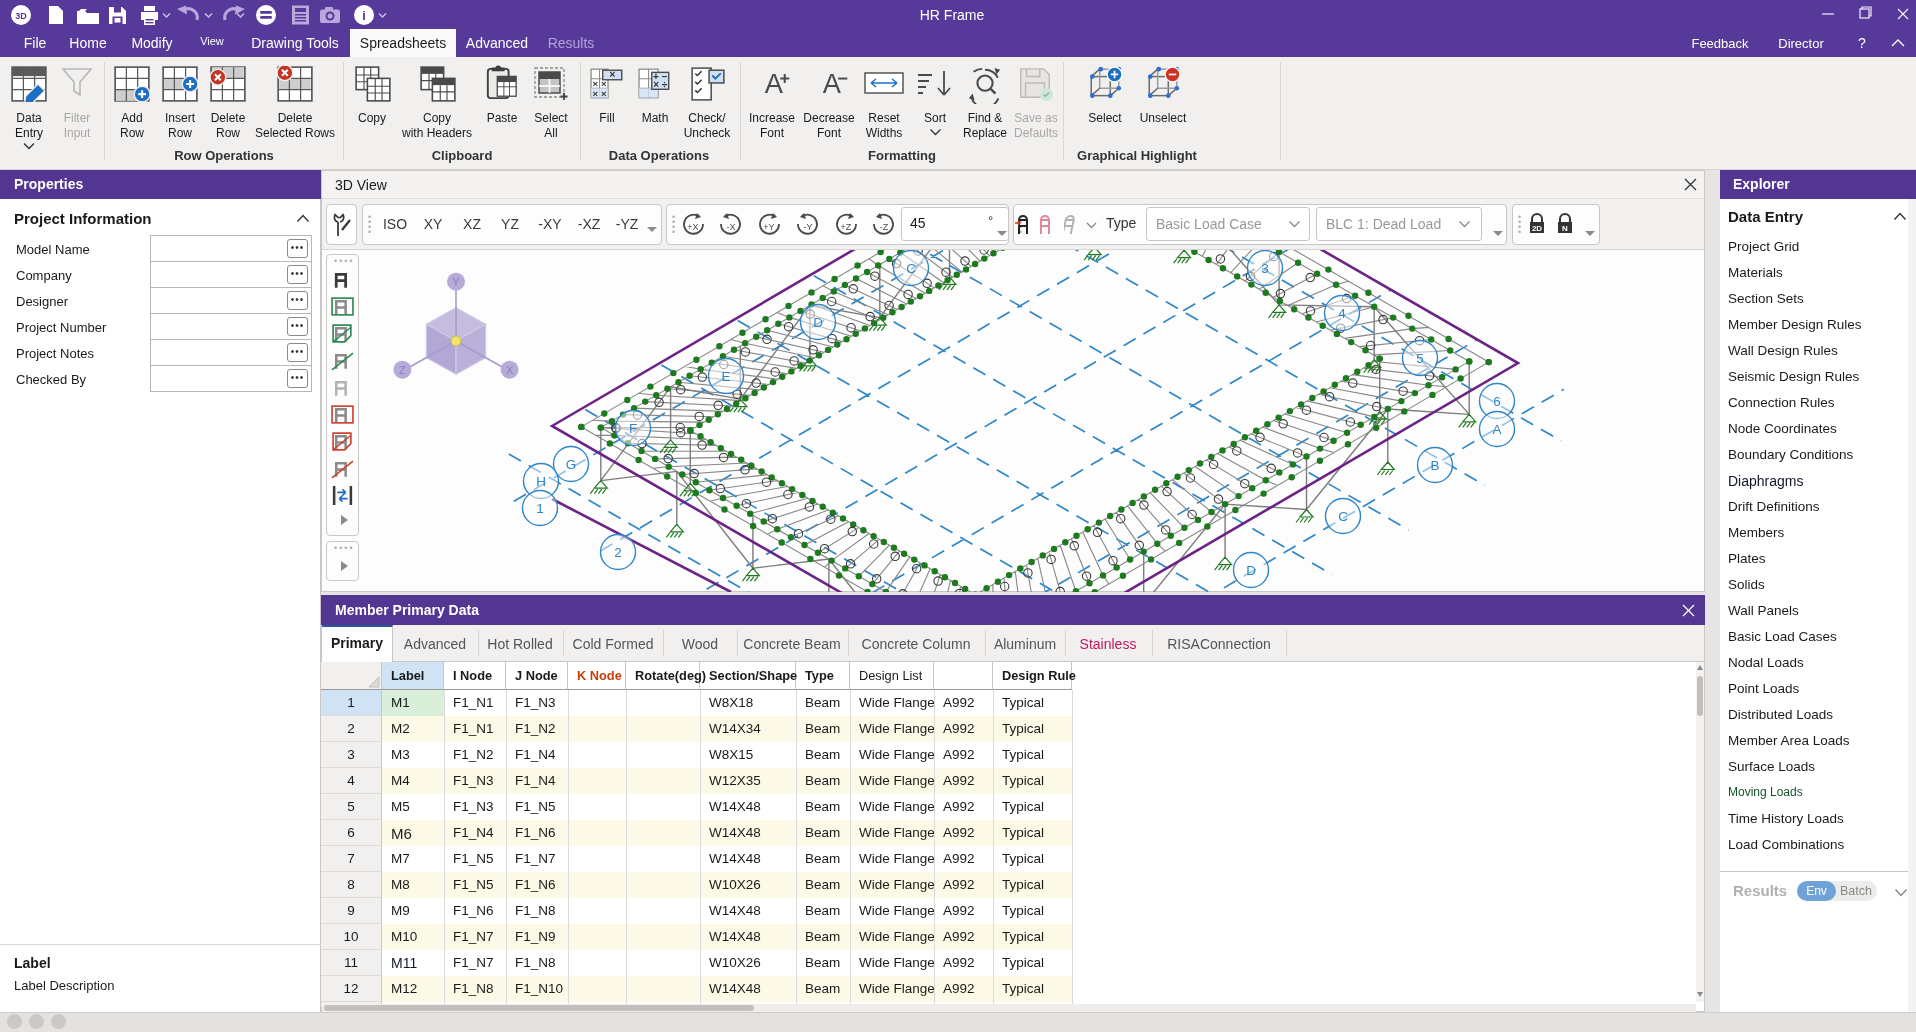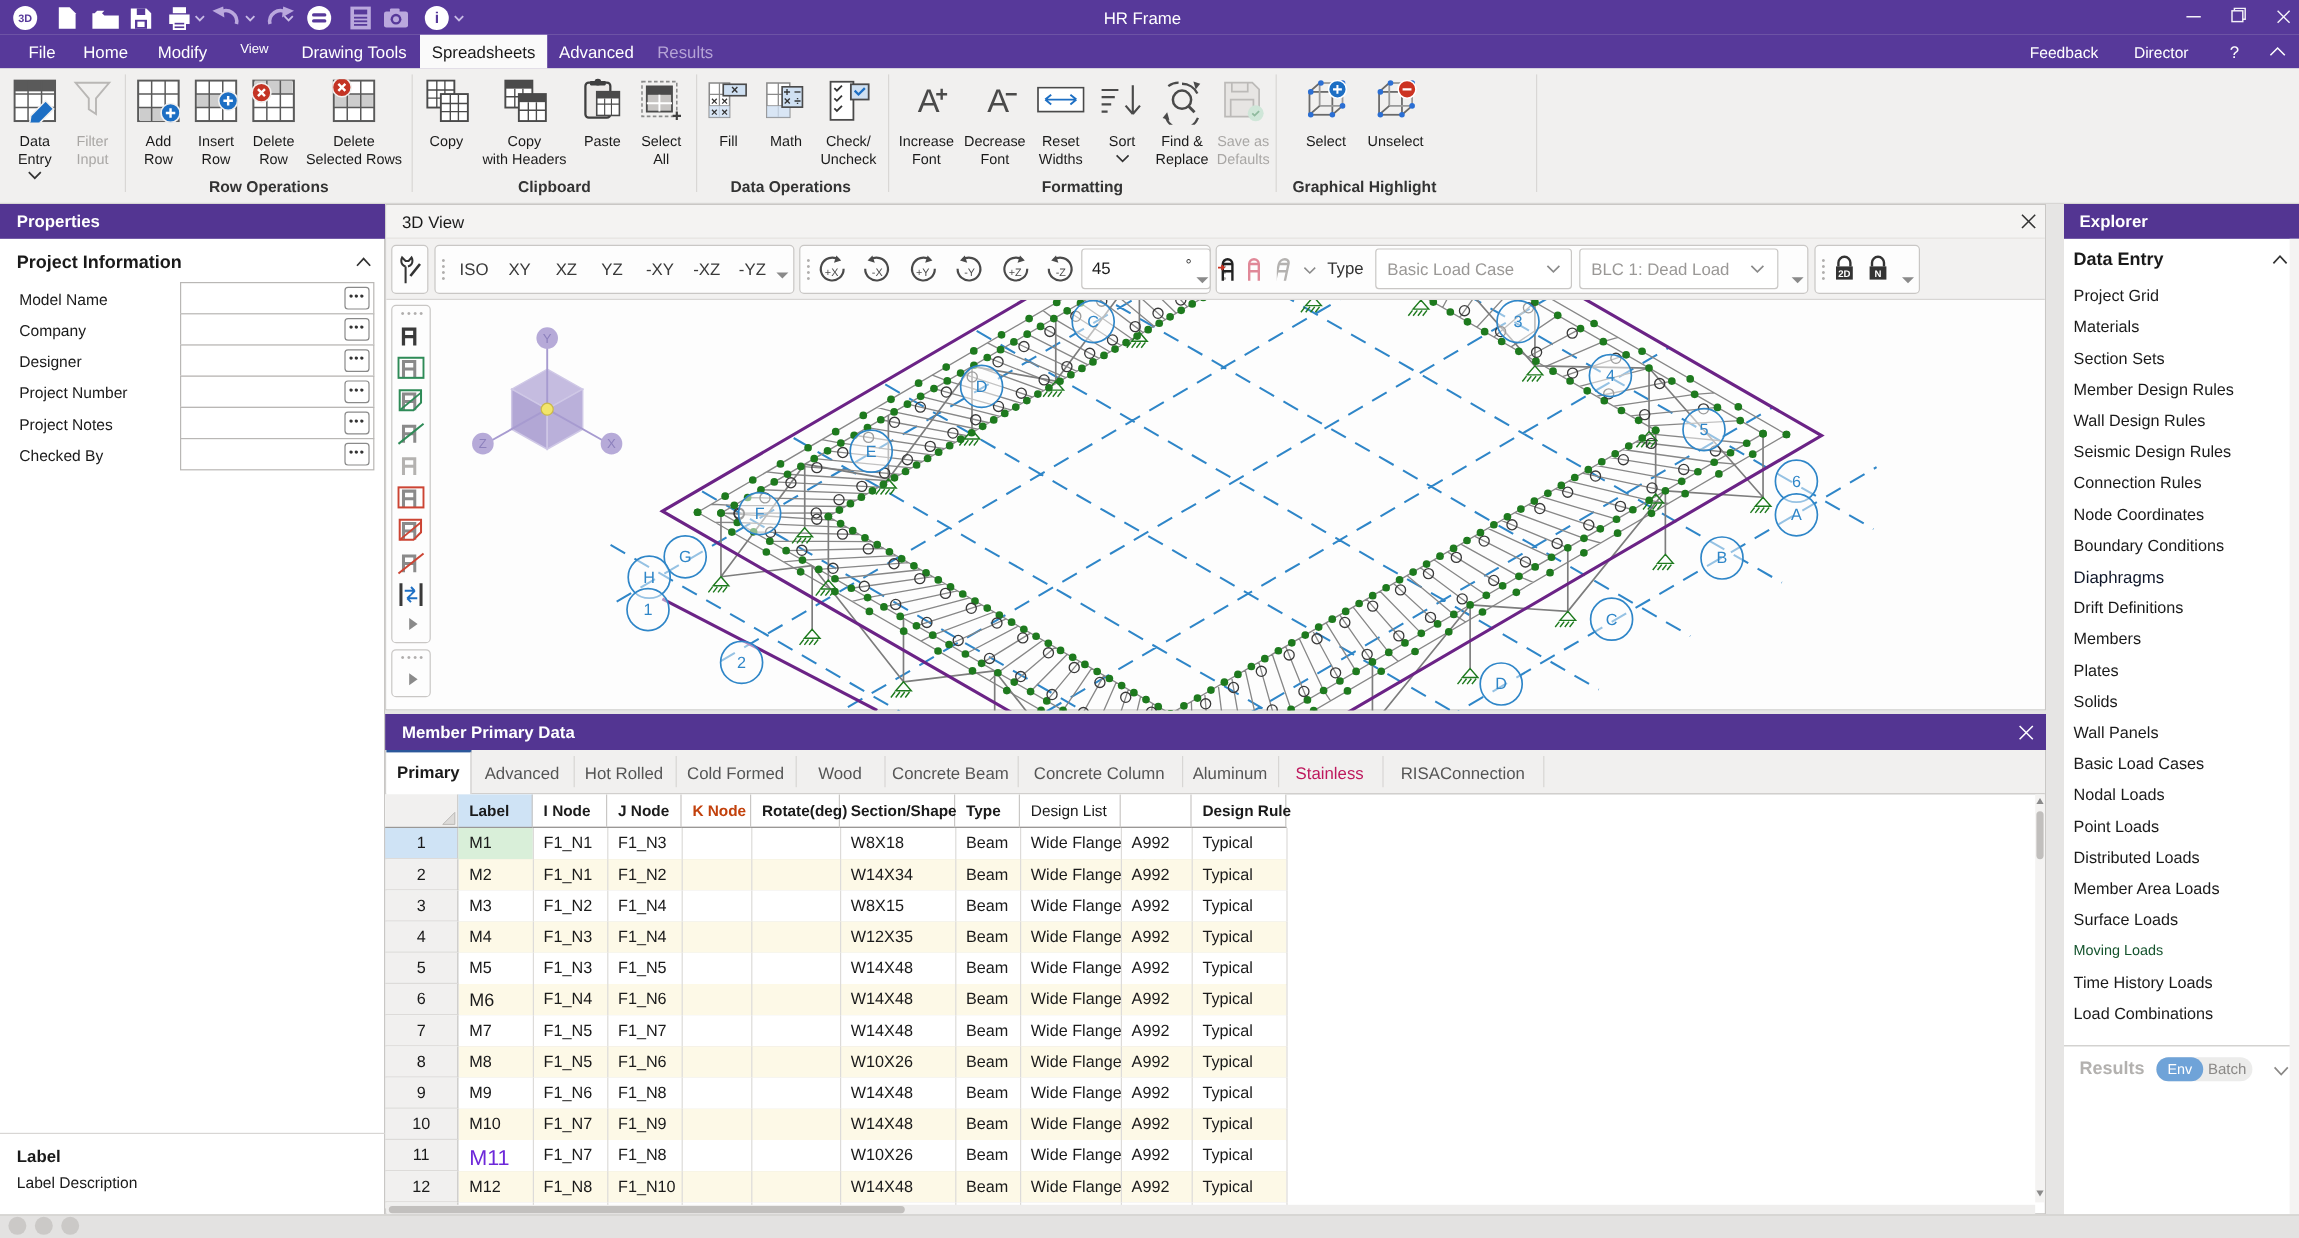--- a/index.html
+++ b/index.html
@@ -1277,21 +1277,21 @@
 <div style="position:absolute;left:626px;top:924px;width:1px;height:26px;background:#dddbd9"></div>
 <div style="position:absolute;left:700px;top:924px;width:1px;height:26px;background:#dddbd9"></div>
 <div style="position:absolute;left:796px;top:924px;width:1px;height:26px;background:#dddbd9"></div>
 <div style="position:absolute;left:850px;top:924px;width:1px;height:26px;background:#dddbd9"></div>
 <div style="position:absolute;left:934px;top:924px;width:1px;height:26px;background:#dddbd9"></div>
 <div style="position:absolute;left:993px;top:924px;width:1px;height:26px;background:#dddbd9"></div>
 <div style="position:absolute;left:1072px;top:924px;width:1px;height:26px;background:#dddbd9"></div>
 <div style="position:absolute;left:382px;top:950px;width:690px;height:1px;background:#dddbd9"></div>
 <div style="position:absolute;left:382px;top:950px;width:690px;height:26px;background:#ffffff"></div>
 <div style="position:absolute;left:321px;top:950px;width:61px;height:26px;background:#f1f0ef;border-right:1px solid #c9c7c5;border-bottom:1px solid #dddbd9;font-size:13.5px;color:#1a1a1a;text-align:center;line-height:26px">11</div>
-<div style="position:absolute;left:391px;top:955px;font-size:18px;color:#6d28d9;white-space:nowrap">M11</div>
+<div style="position:absolute;left:391px;top:955px;font-size:14px;color:#0f172a;white-space:nowrap">M11</div>
 <div style="position:absolute;left:453px;top:955px;font-size:13.5px;color:#1a1a1a;white-space:nowrap">F1_N7</div>
 <div style="position:absolute;left:515px;top:955px;font-size:13.5px;color:#1a1a1a;white-space:nowrap">F1_N8</div>
 <div style="position:absolute;left:577px;top:955px;font-size:13.5px;color:#1a1a1a;white-space:nowrap"></div>
 <div style="position:absolute;left:635px;top:955px;font-size:13.5px;color:#1a1a1a;white-space:nowrap"></div>
 <div style="position:absolute;left:709px;top:955px;font-size:13.5px;color:#1a1a1a;white-space:nowrap">W10X26</div>
 <div style="position:absolute;left:805px;top:955px;font-size:13.5px;color:#1a1a1a;white-space:nowrap">Beam</div>
 <div style="position:absolute;left:859px;top:955px;font-size:13.5px;color:#1a1a1a;white-space:nowrap">Wide Flange</div>
 <div style="position:absolute;left:943px;top:955px;font-size:13.5px;color:#1a1a1a;white-space:nowrap">A992</div>
 <div style="position:absolute;left:1002px;top:955px;font-size:13.5px;color:#1a1a1a;white-space:nowrap">Typical</div>
 <div style="position:absolute;left:444px;top:950px;width:1px;height:26px;background:#dddbd9"></div>

